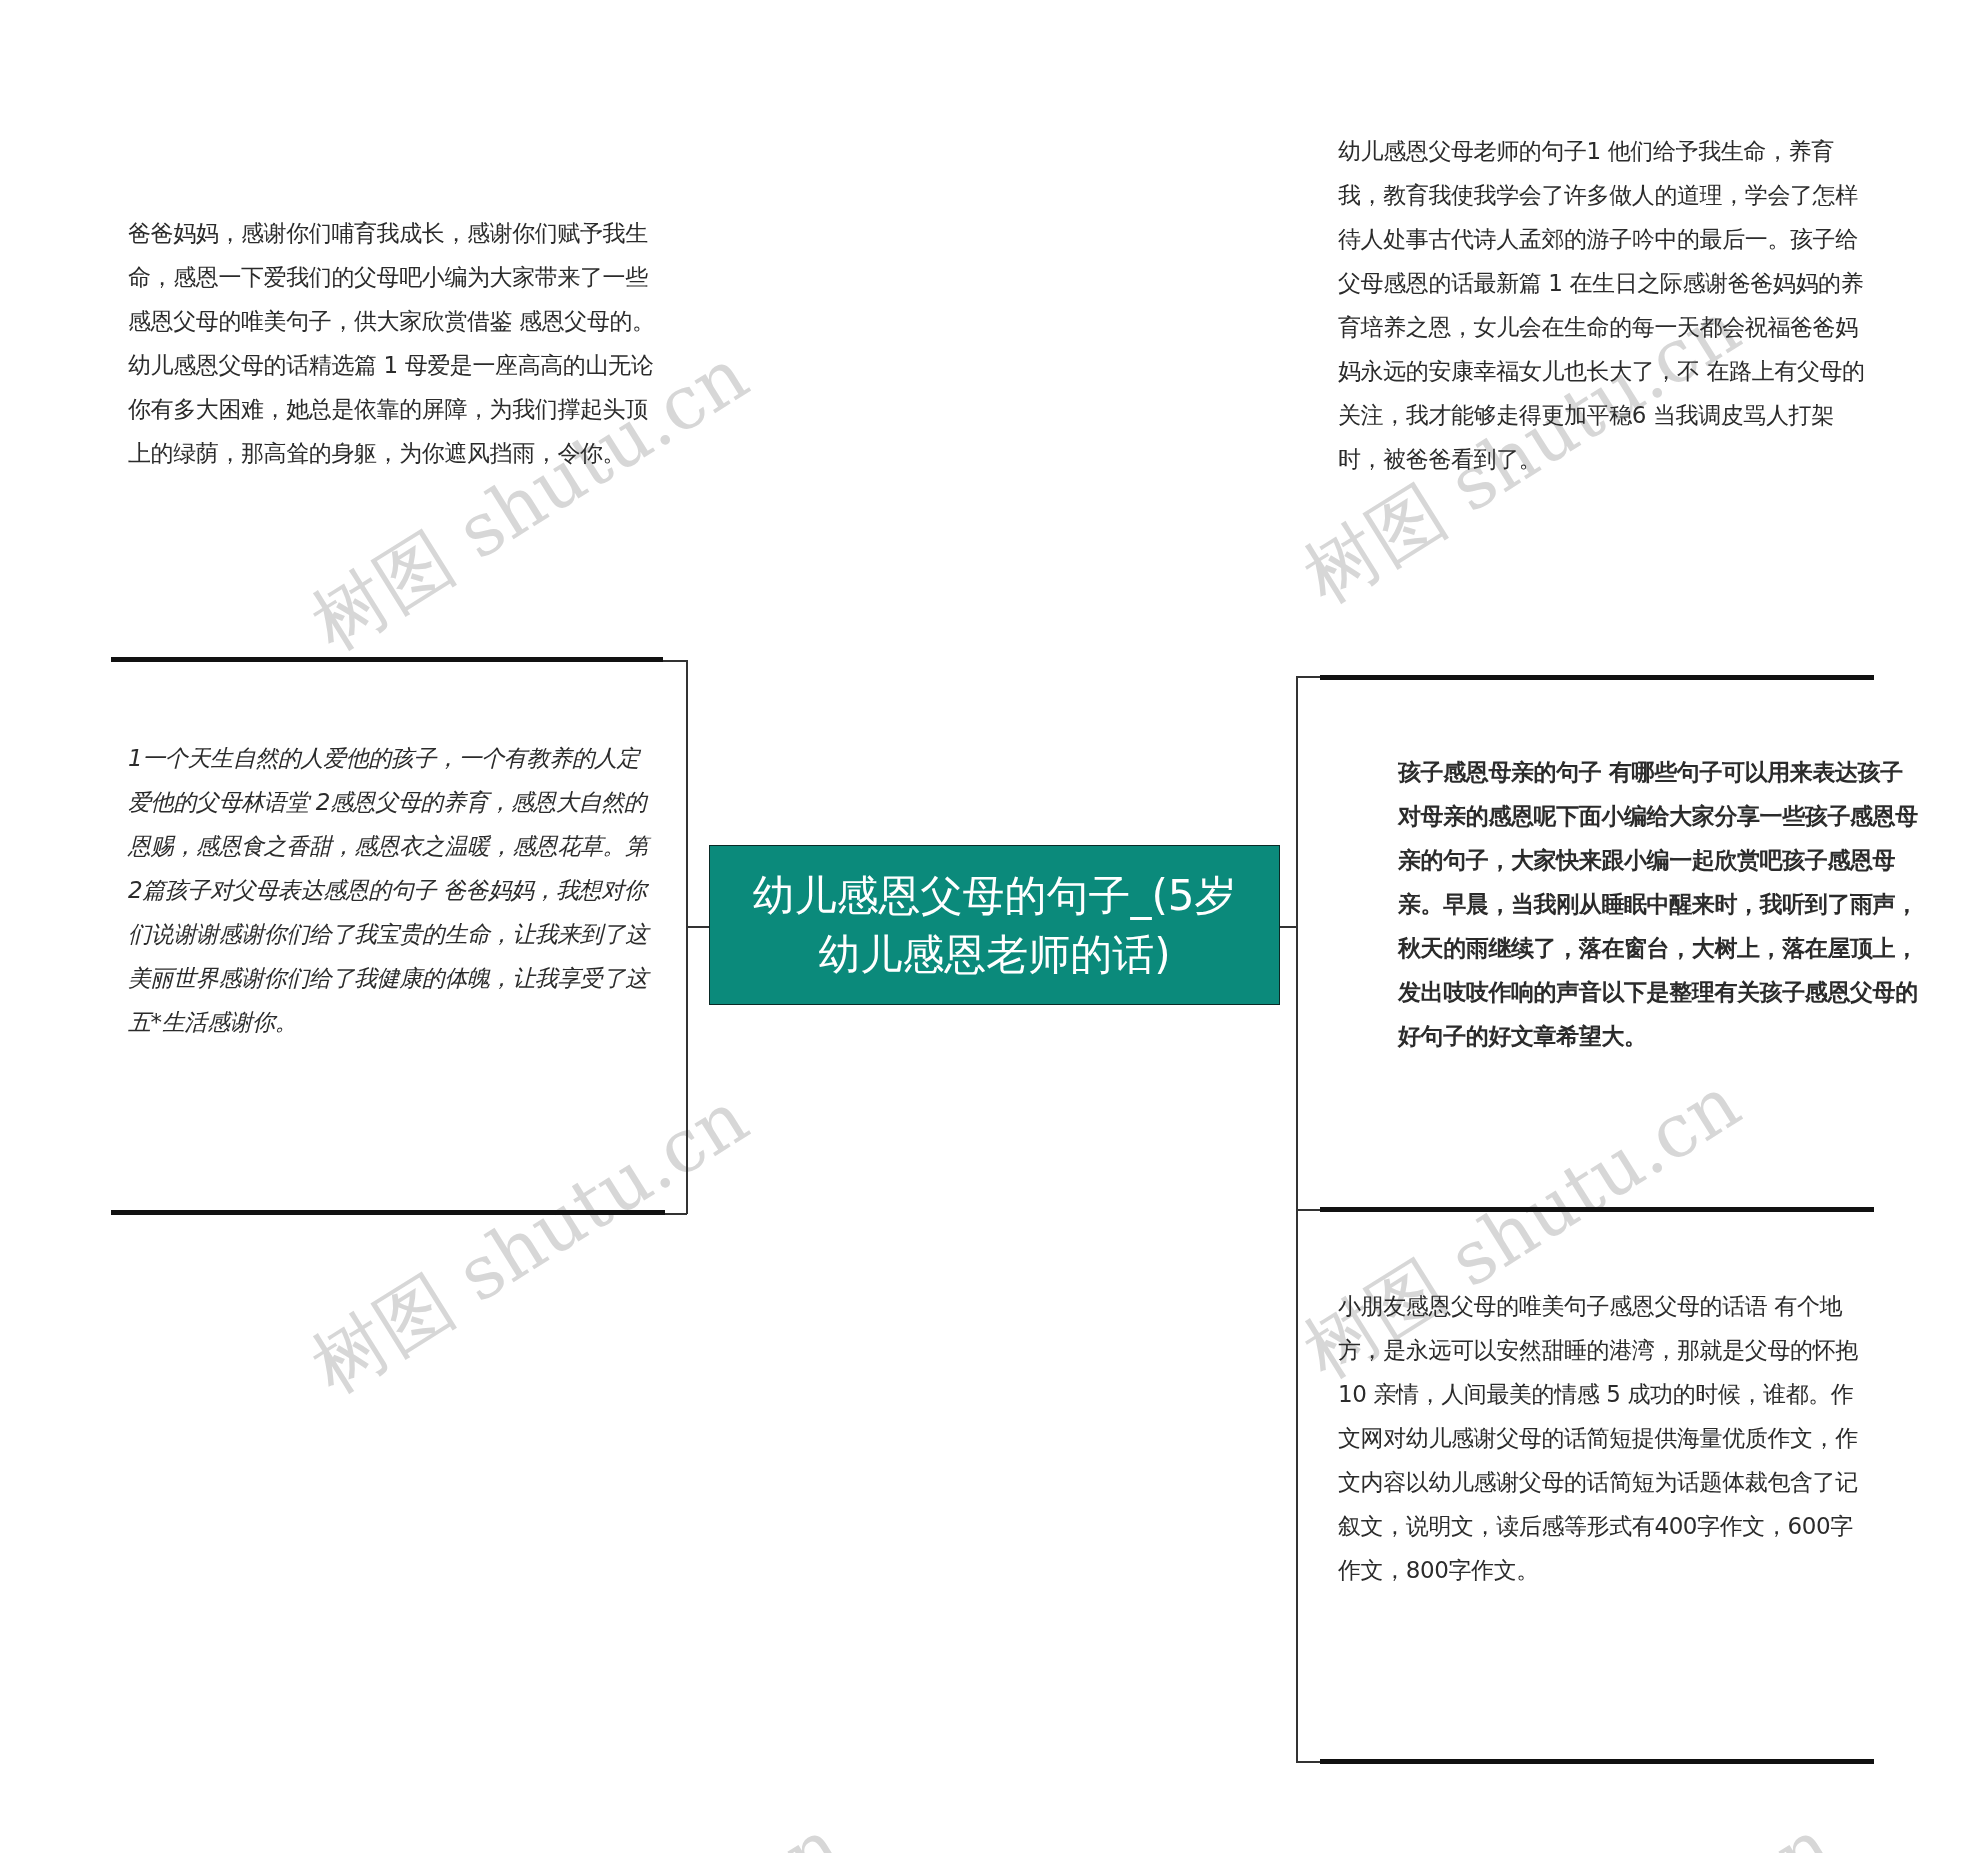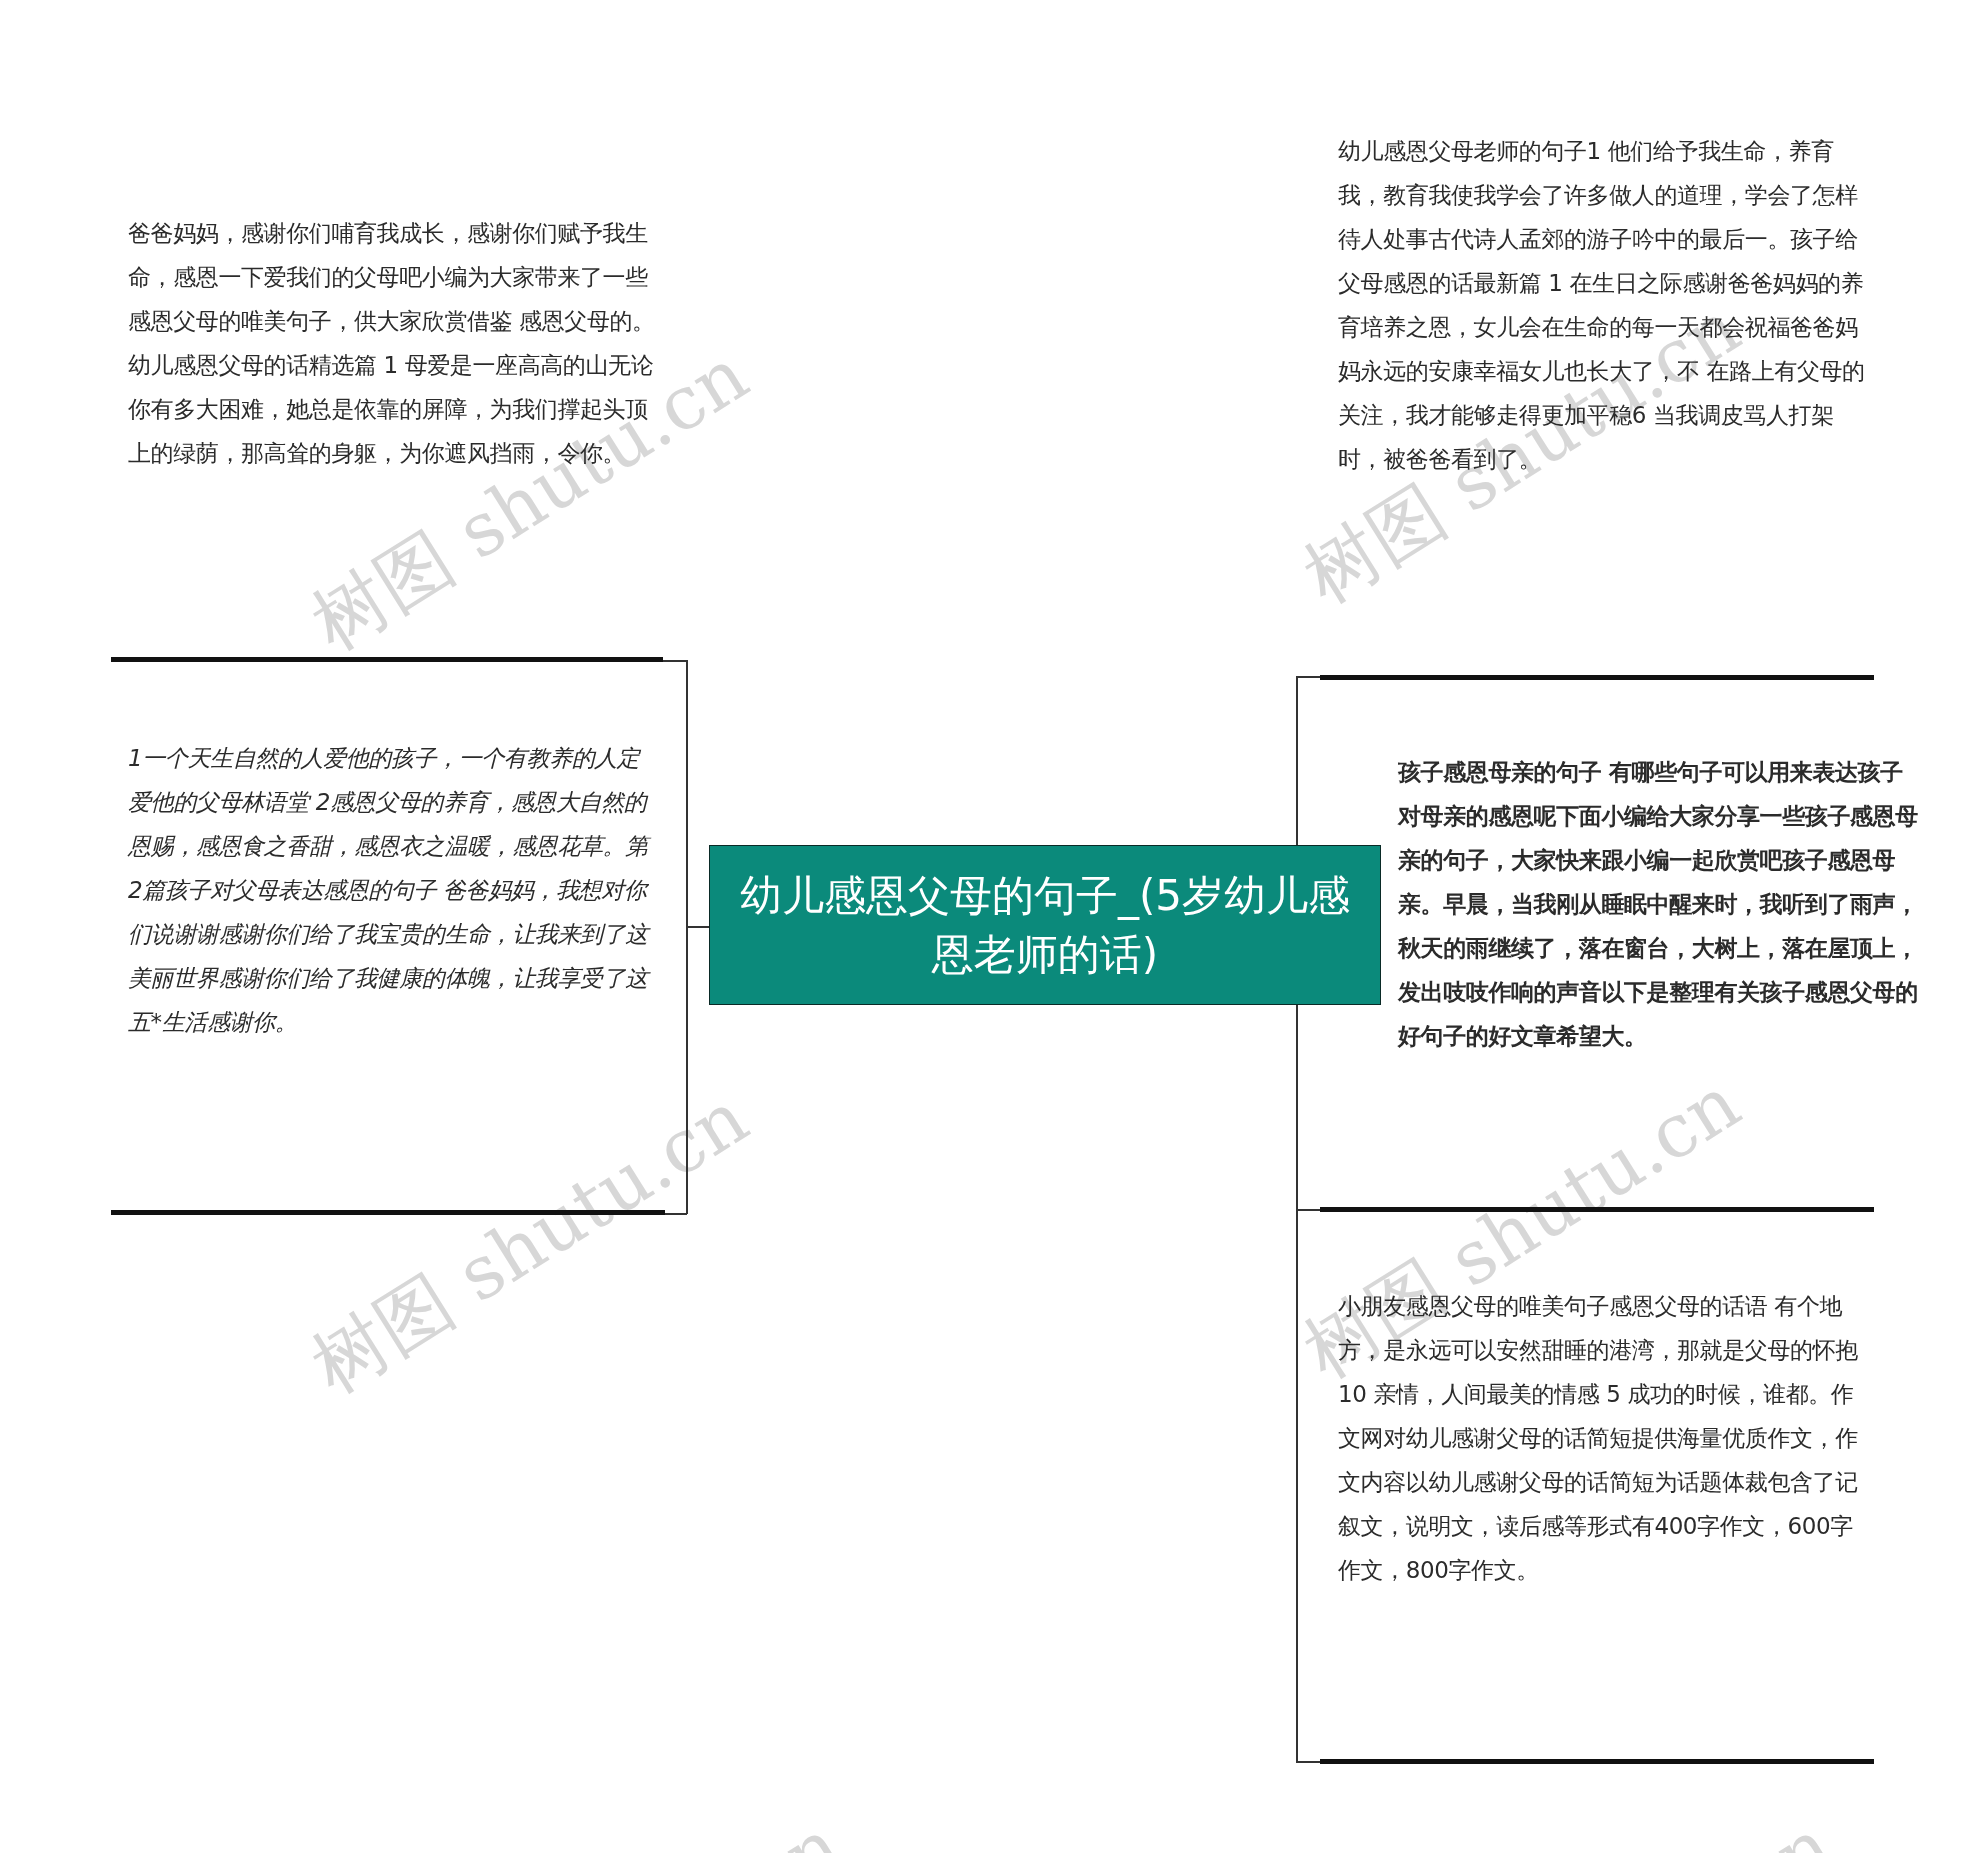--- a/index.html
+++ b/index.html
@@ -3,21 +3,21 @@
 <meta charset="utf-8">
 <style>
   html, body { margin: 0; padding: 0; background: #ffffff; }
   body { width: 1983px; height: 1853px; position: relative; overflow: hidden;
          font-family: "DejaVu Sans", "Liberation Sans", sans-serif; }
   .node-text { position: absolute; color: #2b2b2b; font-size: 23px; line-height: 44px;
                white-space: pre-wrap; word-break: break-all; letter-spacing: -0.4px; }
   .underline { position: absolute; height: 5.4px; background: #111; }
   .vline { position: absolute; width: 2.3px; background: #333; }
   .hline { position: absolute; height: 2.3px; background: #333; }
-  .center-node { position: absolute; left: 709px; top: 845px; width: 672px; height: 160px;
+  .center-node { position: absolute; left: 709px; top: 845px; width: 571px; height: 160px;
                  background: #0b8a7b; border: 1.5px solid #0a2a26; display: flex;
                  align-items: center; justify-content: center; text-align: center;
                  color: #ffffff; font-size: 42px; line-height: 59px; padding: 0 23px; box-sizing: border-box; }
   .watermark { position: absolute; color: rgba(150,150,150,0.38); font-family: "DejaVu Serif", "Liberation Serif", serif;
                font-size: 74px; transform: rotate(-32deg); transform-origin: left top; white-space: nowrap;
                pointer-events: none; }
 </style>
 </head>
 <body>
 

